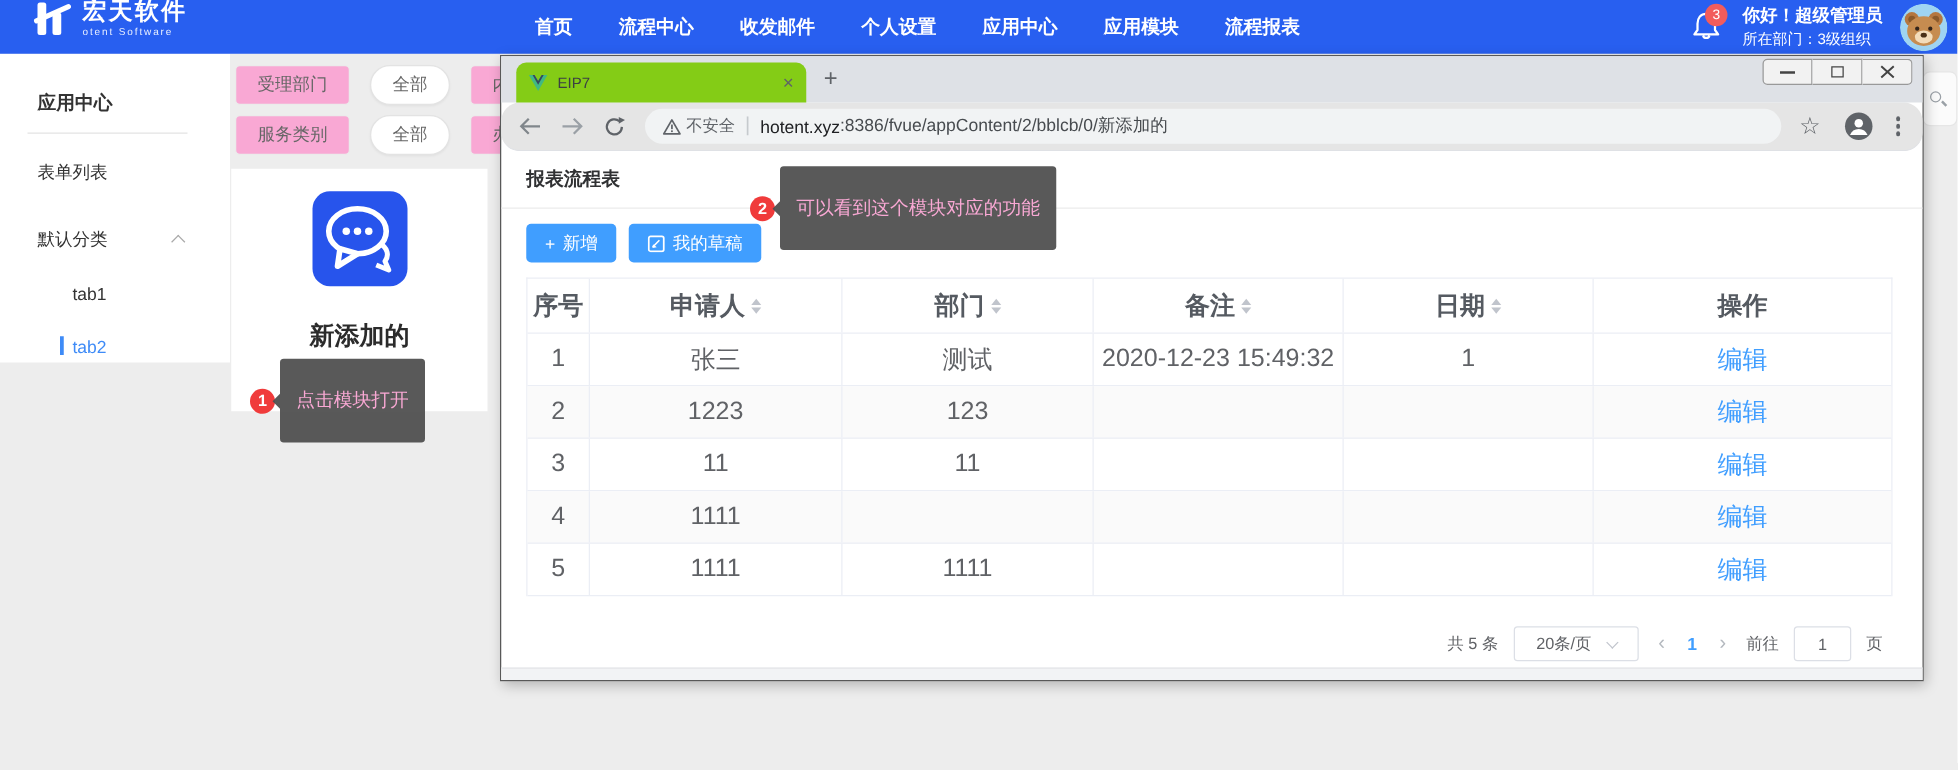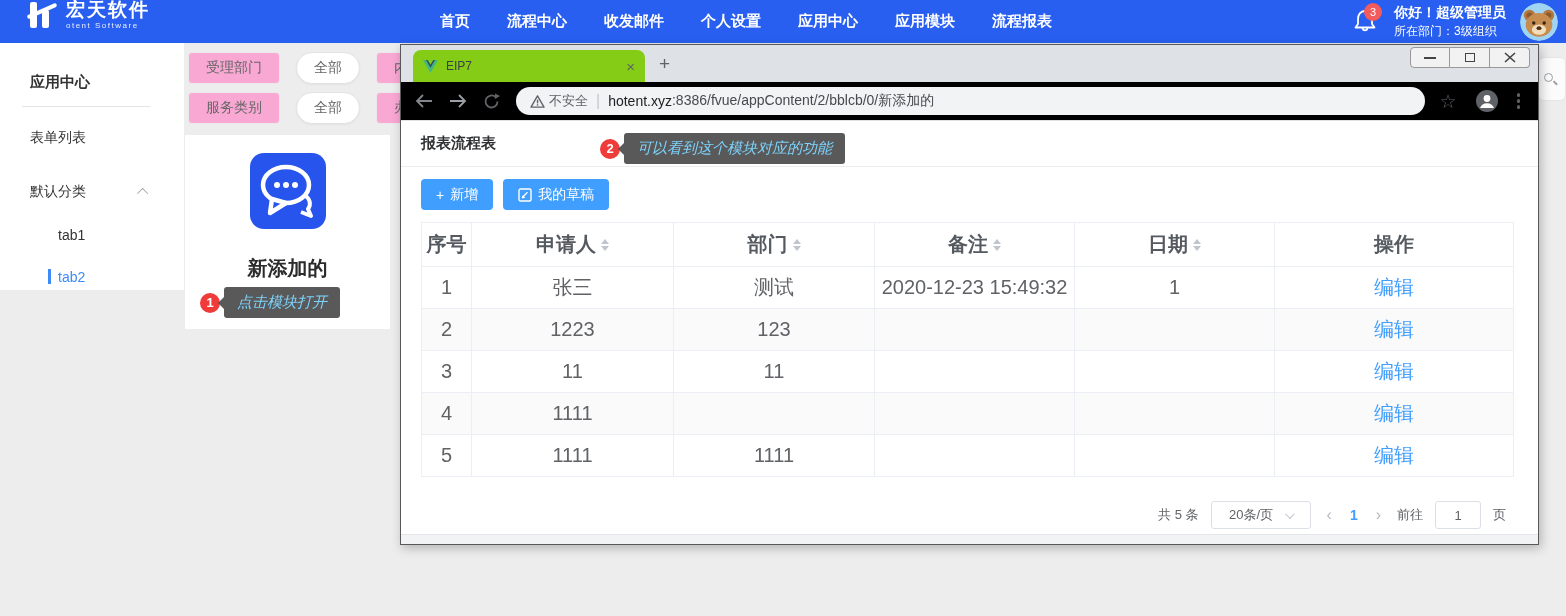--- a/index.html
+++ b/index.html
@@ -8,21 +8,21 @@
 
   
   .topbar { position:absolute; left:0; top:0; width:1566px; height:43px; background:#285ff0; display:flex; align-items:flex-start; z-index:5; }
   .logo { display:flex; align-items:center; margin-left:28px; }
   .logo-mark { width:30px; height:30px; position:relative; margin-right:8px; }
   .logo-mark .b1 { position:absolute; left:2px; top:2px; width:7px; height:26px; background:#fff; border-radius:2px; }
   .logo-mark .b2 { position:absolute; left:14px; top:10px; width:7px; height:18px; background:#fff; border-radius:2px; }
   .logo-mark .sw { position:absolute; left:-2px; top:9px; width:32px; height:4px; background:#fff; border-radius:2px; transform:rotate(-24deg); }
   .logo-text .t1 { color:#fff; font-size:19px; font-weight:bold; letter-spacing:2px; line-height:19px; }
   .logo-text .t2 { color:#e8efff; font-size:8px; letter-spacing:1.5px; margin-top:2px; }
-  .nav { position:absolute; left:440px; top:0; height:43px; display:flex; align-items:center; gap:37px; }
+  .nav { position:absolute; left:428px; top:0; height:43px; display:flex; align-items:center; gap:37px; }
   .nav-item { color:#fff; font-size:15px; font-weight:600; cursor:pointer; white-space:nowrap; }
   .top-right { position:absolute; right:8px; top:0; height:43px; display:flex; align-items:center; gap:14px; }
   .bell-wrap { position:relative; width:28px; height:30px; }
   .badge-num { position:absolute; top:-4px; left:12px; min-width:18px; height:18px; border-radius:9px; background:#f25c5c; color:#fff; font-size:11px; display:flex; align-items:center; justify-content:center; padding:0 4px; }
   .user-text { text-align:left; color:#fff; }
   .user-text .g1 { font-size:14px; font-weight:bold; line-height:17px; }
   .user-text .g2 { font-size:12px; line-height:16px; margin-top:2px; }
   .avatar { width:38px; height:38px; border-radius:50%; overflow:hidden; flex:0 0 auto; }
 
   
@@ -48,38 +48,38 @@
   .card-title { font-size:20px; font-weight:bold; color:#2b2b2b; margin-top:24px; }
 
   
   .bg-search { position:absolute; left:1538px; top:57px; width:28px; height:44px; background:#fbfbfb; border:1px solid #e6e6e6; border-radius:6px; z-index:1; }
   .mag { position:absolute; left:5px; top:15px; width:9px; height:9px; border:1.5px solid #9aa0a6; border-radius:50%; }
   .mag::after { content:""; position:absolute; left:8px; top:8px; width:5px; height:1.5px; background:#9aa0a6; transform:rotate(45deg); }
 
   
   .anno { position:absolute; z-index:30; display:flex; align-items:center; }
   .anno-badge { width:20px; height:20px; border-radius:50%; background:#f03b3b; color:#fff; font-size:13px; font-weight:bold; display:flex; align-items:center; justify-content:center; flex:0 0 auto; }
-  .anno-tip { margin-left:4px; position:relative; background:rgba(80,80,80,.95); color:#7dd3fc; font-size:15px; padding:6px 13px; border-radius:3px; white-space:nowrap;font-style:italic; }
+  .anno-tip { margin-left:4px; position:relative; background:rgba(80,80,80,.95); color:#f9a8d4; font-size:15px; padding:24px 13px; border-radius:3px; white-space:nowrap; }
   .anno-tip::before { content:""; position:absolute; left:-6px; top:50%; margin-top:-6px; border:6px solid transparent; border-right-color:rgba(80,80,80,.95); border-left:none; }
 
   
   .popup { position:absolute; left:400px; top:44px; width:1139px; height:501px; background:#fff; border:1px solid #585858; box-shadow:2px 3px 10px rgba(0,0,0,.25); z-index:10; }
   .tabstrip { position:relative; height:37px; background:#dee1e6; }
   .tab { position:absolute; left:12px; top:5px; width:232px; height:32px; background:#84cc16; border-radius:8px 8px 0 0; display:flex; align-items:center; padding:0 10px; cursor:pointer; }
   .tab-label { font-size:12px; color:#3c4043; margin-left:8px; flex:1; }
   .tab-close { font-size:15px; color:#5f6368; cursor:pointer; line-height:1; }
   .newtab { position:absolute; left:258px; top:8px; font-size:19px; color:#5f6368; cursor:pointer; }
   .winctrl { position:absolute; top:2px; right:8px; display:flex; }
   .winbtn { width:40px; height:21px; background:#f2f2f2; border:1px solid #999; display:flex; align-items:center; justify-content:center; cursor:pointer; }
   .winbtn + .winbtn { border-left:none; }
   .winbtn:first-child { border-radius:4px 0 0 4px; }
   .winbtn:last-child { border-radius:0 4px 4px 0; }
   .min-glyph { width:12px; height:2px; background:#444; }
   .max-glyph { width:10px; height:9px; border:1.5px solid #444; }
-  .urlbar { height:39px; background:#000000; display:flex; align-items:center; border-bottom:1px solid #dfe1e5; padding:0 14px; }
+  .urlbar { height:39px; background:#e5e5e5; display:flex; align-items:center; border-bottom:1px solid #dfe1e5; padding:0 14px;border-radius:15px; }
   .nav-ic { margin-right:16px; display:flex; align-items:center; }
   .omnibox { flex:1; height:28px; background:#f1f3f4; border-radius:14px; display:flex; align-items:center; padding:0 14px; margin-right:14px; }
   .sec-label { font-size:13px; color:#5f6368; margin:0 4px; }
   .url-sep { color:#c6cacd; margin:0 8px 0 4px; }
   .url-host { font-size:14px; color:#202124; }
   .url-path { font-size:14px; color:#474b4f; }
   .ob-right { display:flex; align-items:center; gap:18px; margin-right:4px; }
   .star { font-size:19px; color:#5f6368; cursor:pointer; line-height:1; }
   .dots { display:flex; flex-direction:column; gap:2.5px; cursor:pointer; }
   .dots i { width:3.5px; height:3.5px; border-radius:50%; background:#5f6368; }

